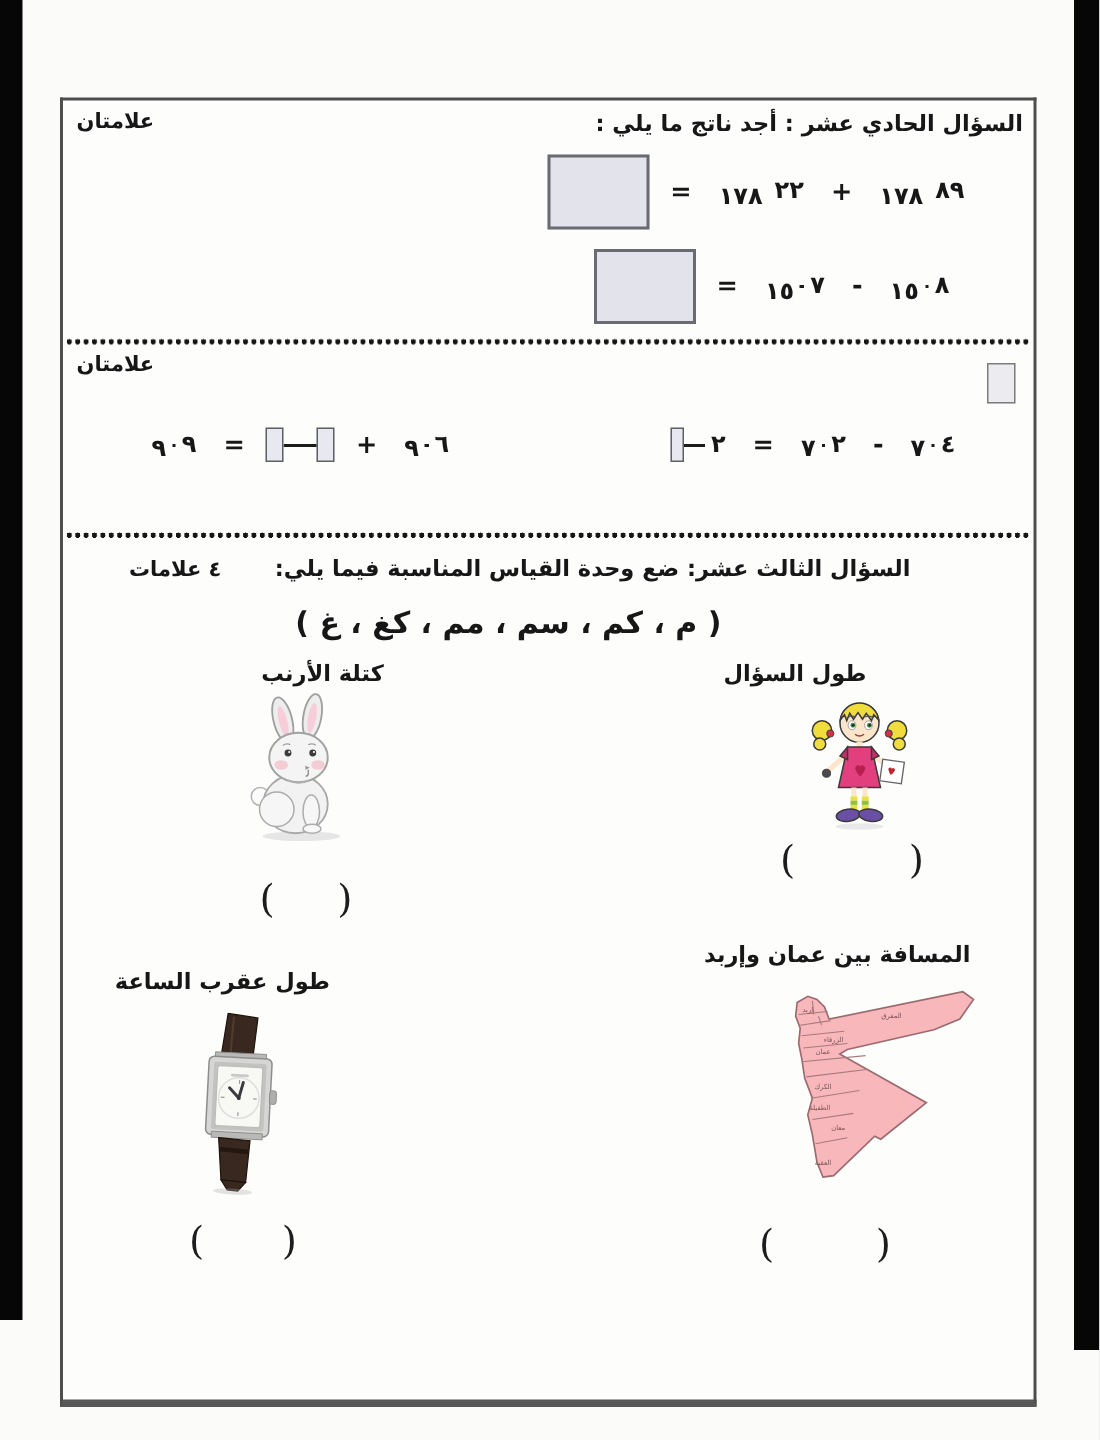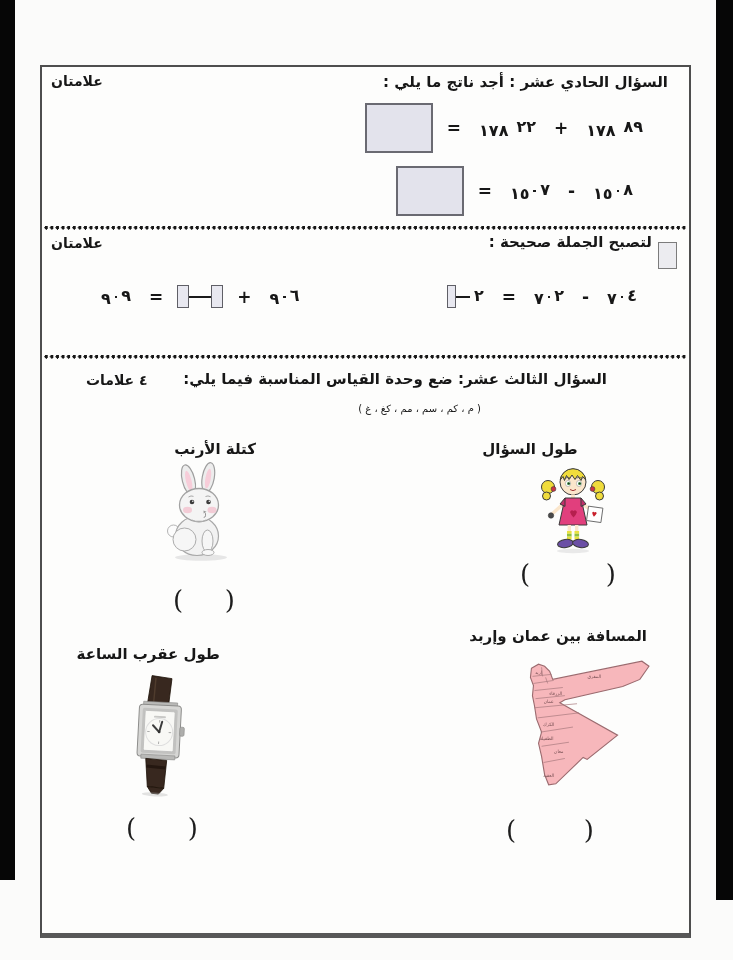--- a/index.html
+++ b/index.html
@@ -24,33 +24,33 @@
   .frac .bar{width:100%;border-top:2.2px solid #1b1b1b;height:0;}
   .frac .den{padding:4px 4px 0;line-height:17px;}
   .op{font-size:17px;padding:0 1px;}
   .abox{width:64px;height:46px;background:#e3e3ec;border:2px solid #6a6a72;}
   .fbox{width:21px;height:21px;background:#e8e8f0;border:1.6px solid #5f5f66;margin:2px 0;}
   .inline-box{display:inline-block;width:17px;height:25px;background:#ececf0;
               border:1.5px solid #7c7c7c;transform:translateY(9px);margin:0 6px;}
   .ilabel{position:absolute;font-weight:bold;font-size:15px;text-align:center;white-space:nowrap;}
   .parens{position:absolute;display:flex;justify-content:space-between;
           font-family:"DejaVu Serif",serif;font-size:26px;font-weight:400;color:#1d1d1d;}
-  .units{position:absolute;font-weight:normal;font-size:10px;white-space:nowrap;}
+  .units{position:absolute;font-weight:bold;font-size:20px;white-space:nowrap;}
   svg{position:absolute;}
 </style>
 </head>
 <body>
 
 <div id="page">
   <div id="edge-l" class="edge"></div>
   <div id="edge-r" class="edge"></div>
 
   <div id="sheet">
 
-    <div class="qtitle rtl" style="right:21px;top:6px;">السؤال الحادي عشر : أجد ناتج ما يلي :</div>
+    <div class="qtitle rtl" style="right:7px;top:6px;">السؤال الحادي عشر : أجد ناتج ما يلي :</div>
     <div class="marks rtl" style="left:9px;top:6px;">علامتان</div>
 
     <div class="eq" style="right:42px;top:36px;">
       <span class="frac">
         <span class="num">٨٩</span>
         <span class="bar"></span>
         <span class="den">١٧٨</span>
       </span>
       <span class="op">+</span>
       <span class="frac">
@@ -75,21 +75,20 @@
         <span class="den">١٥</span>
       </span>
       <span class="op">=</span>
       <span class="abox"></span>
     </div>
 
     <div class="dotted" style="top:158px;"></div>
 
     <div class="qtitle rtl" style="right:6px;top:166px;display:flex;direction:rtl;align-items:flex-start;">
       <span class="inline-box"></span>
-      <span>لتصبح الجملة صحيحة :</span>
     </div>
     <div class="marks rtl" style="left:9px;top:168px;">علامتان</div>
 
     <div class="eq" style="right:48px;top:216px;">
       <span class="frac sm">
         <span class="num">٤</span>
         <span class="bar"></span>
         <span class="den">٧</span>
       </span>
       <span class="op">-</span>

